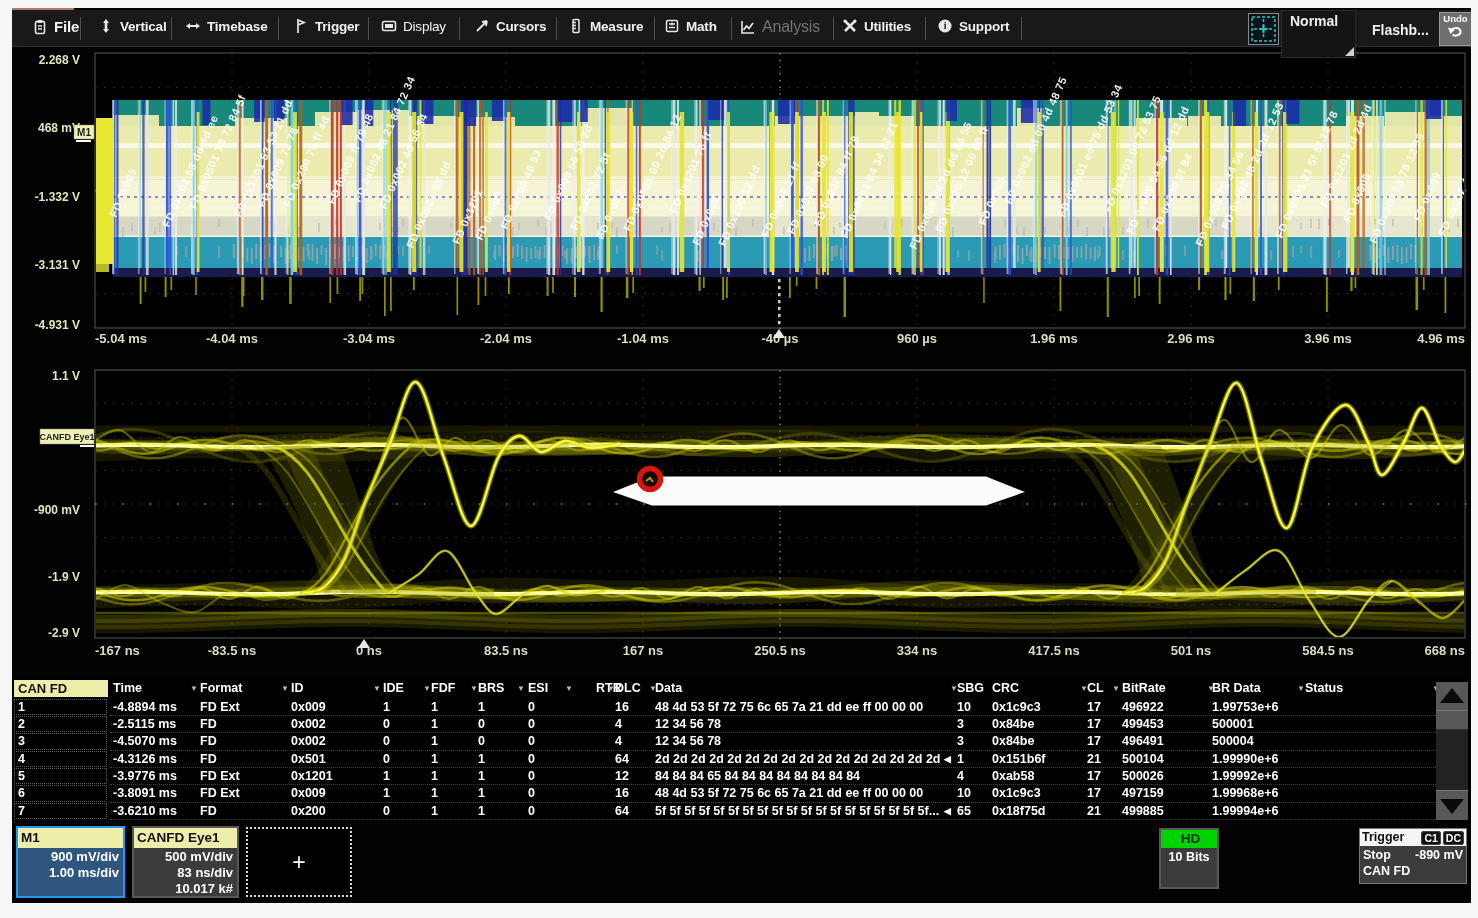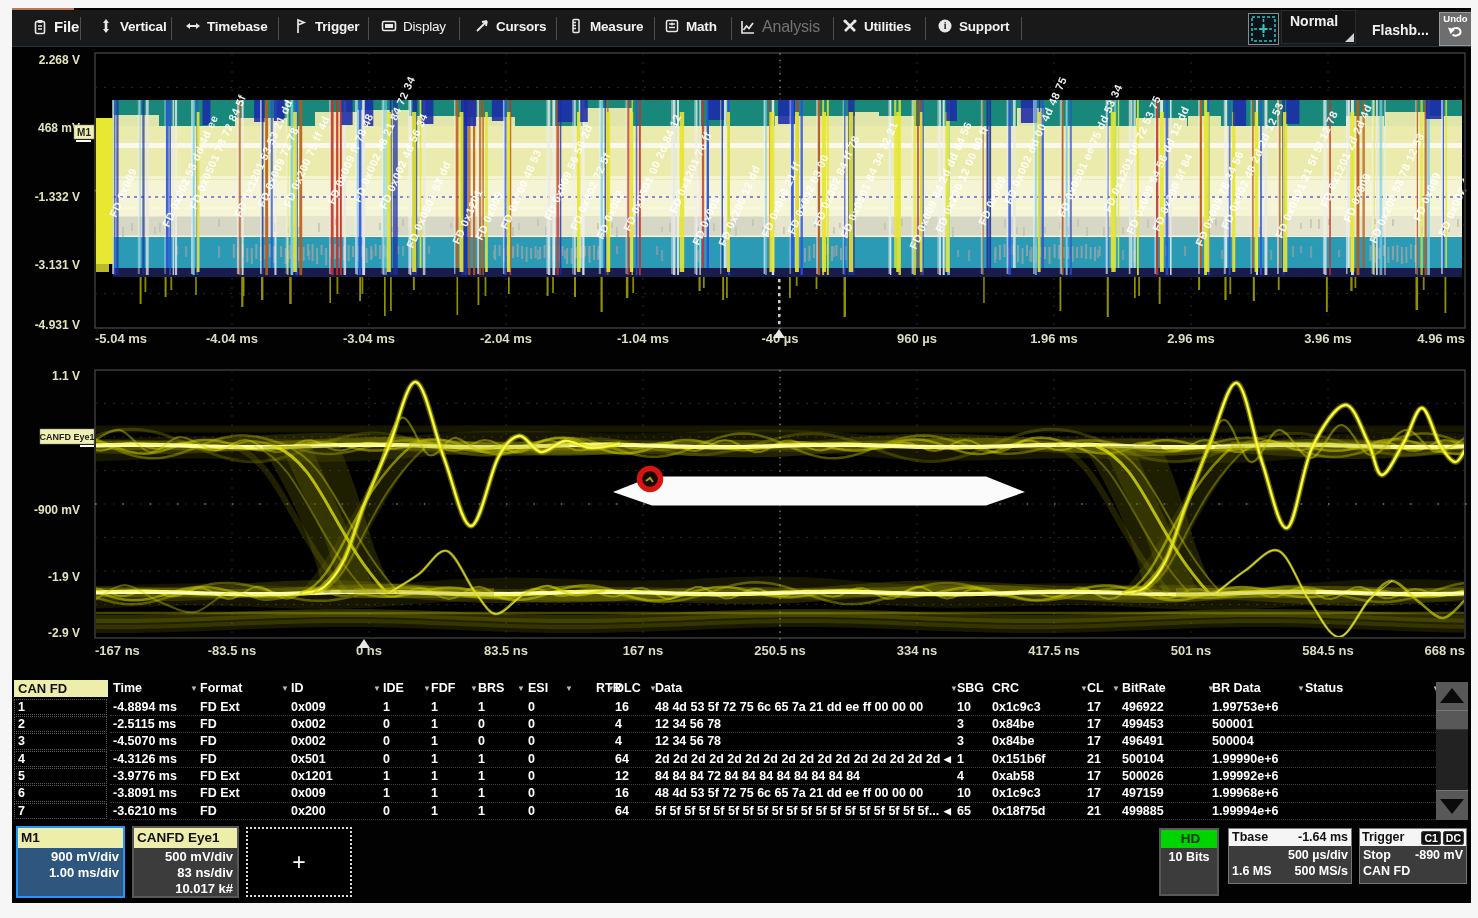--- a/index.html
+++ b/index.html
@@ -986,21 +986,21 @@
       <div style="position:absolute;left:642px;top:7px;width:1px;height:23px;background:#4d4d4d"></div>
       <div style="position:absolute;left:719px;top:7px;width:1px;height:23px;background:#4d4d4d"></div>
       <div style="position:absolute;left:821px;top:7px;width:1px;height:23px;background:#4d4d4d"></div>
       <div style="position:absolute;left:913px;top:7px;width:1px;height:23px;background:#4d4d4d"></div>
       <div style="position:absolute;left:1009px;top:7px;width:1px;height:23px;background:#4d4d4d"></div>
       <div style="position:absolute;left:1236px;top:3px;width:31px;height:32px;background:#0a1418;border:1px solid #8a8a8a"><svg width="29" height="30" viewBox="0 0 29 30">
           <rect x="3" y="3" width="23" height="24" fill="none" stroke="#2fc0c0" stroke-width="1.5" stroke-dasharray="3,2"></rect>
           <path d="M14.5,5 V25 M5,15 H24" stroke="#2fc0c0" stroke-width="1.5" stroke-dasharray="3,2"></path>
           <path d="M14.5,11 V19 M10.5,15 H18.5" stroke="#2fc0c0" stroke-width="2"></path>
         </svg></div>
-      <div style="position:absolute;left:1269px;top:0px;width:75px;height:34px;background:#141414;border:1px solid #2a2a2a">
+      <div style="position:absolute;left:1269px;top:0px;width:75px;height:48px;background:#141414;border:1px solid #2a2a2a">
         <div style="padding:2px 0 0 8px;font-size:14px;font-weight:bold;color:#f0f0f0">Normal</div>
         <div style="position:absolute;right:1px;bottom:1px;width:0;height:0;border-left:9px solid transparent;border-bottom:9px solid #cfcfcf"></div>
       </div>
       <div style="position:absolute;left:1360px;top:12px;width:62px;font-size:14px;font-weight:bold;color:#f0f0f0">Flashb...</div>
       <div style="position:absolute;left:1427px;top:2px;width:33px;height:34px;background:#6e6e6e;border:1px solid #9a9a9a;text-align:center"><div style="font-size:9.5px;font-weight:bold;color:#fff;line-height:11px">Undo</div><svg width="17" height="14" viewBox="0 0 17 14">
           <path d="M4,8 C4,3.5 12,2.5 13.5,7 C14.5,11 8,13 5.5,10.5" fill="none" stroke="#fff" stroke-width="1.9"></path>
           <path d="M1,3.5 L8,5.5 L3.5,10 Z" fill="#fff"></path>
         </svg></div>
     </div>
 <div style="position:absolute;left:0;top:671px;width:1459px;height:142px;background:#000;font-weight:bold;color:#fff;font-size:12.5px">
@@ -1113,21 +1113,21 @@
       <div style="position:absolute;left:419px;top:88.9px;line-height:16px;white-space:nowrap">1</div>
       <div style="position:absolute;left:466px;top:88.9px;line-height:16px;white-space:nowrap">1</div>
       <div style="position:absolute;left:516px;top:88.9px;line-height:16px;white-space:nowrap">0</div>
       <div style="position:absolute;left:561px;top:88.9px;line-height:16px;white-space:nowrap"></div>
       <div style="position:absolute;left:603px;top:88.9px;line-height:16px;white-space:nowrap">12</div>
       <div style="position:absolute;left:945px;top:88.9px;line-height:16px;white-space:nowrap">4</div>
       <div style="position:absolute;left:980px;top:88.9px;line-height:16px;white-space:nowrap">0xab58</div>
       <div style="position:absolute;left:1075px;top:88.9px;line-height:16px;white-space:nowrap">17</div>
       <div style="position:absolute;left:1110px;top:88.9px;line-height:16px;white-space:nowrap">500026</div>
       <div style="position:absolute;left:1200px;top:88.9px;line-height:16px;white-space:nowrap">1.99992e+6</div>
-      <div style="position:absolute;left:643px;top:88.9px;width:287px;line-height:16px;white-space:nowrap;overflow:hidden">84 84 84 72 84 84 84 84 84 84 84 84</div>
+      <div style="position:absolute;left:643px;top:88.9px;width:287px;line-height:16px;white-space:nowrap;overflow:hidden">84 84 84 65 84 84 84 84 84 84 84 84</div>
       <div style="position:absolute;left:98px;top:105.2px;width:1326px;border-top:1px dotted #3f3f3f"></div>
       <div style="position:absolute;left:2px;top:106.2px;width:93px;height:16.4px;border:1px dotted #5a5a5a;line-height:15px;padding-left:3px">6</div>
       <div style="position:absolute;left:101px;top:106.2px;line-height:16px;white-space:nowrap">-3.8091 ms</div>
       <div style="position:absolute;left:188px;top:106.2px;line-height:16px;white-space:nowrap">FD Ext</div>
       <div style="position:absolute;left:279px;top:106.2px;line-height:16px;white-space:nowrap">0x009</div>
       <div style="position:absolute;left:371px;top:106.2px;line-height:16px;white-space:nowrap">1</div>
       <div style="position:absolute;left:419px;top:106.2px;line-height:16px;white-space:nowrap">1</div>
       <div style="position:absolute;left:466px;top:106.2px;line-height:16px;white-space:nowrap">1</div>
       <div style="position:absolute;left:516px;top:106.2px;line-height:16px;white-space:nowrap">0</div>
       <div style="position:absolute;left:561px;top:106.2px;line-height:16px;white-space:nowrap"></div>
@@ -1170,28 +1170,24 @@
     </div>
 <div style="position:absolute;left:4px;top:818px;width:109px;height:72px;border:2px solid #2596f5;background:#2e567e;font-weight:bold;font-size:13px">
       <div style="height:20px;background:#eeeeab;color:#111;padding-left:3px;font-size:13.5px;line-height:20px">M1</div>
       <div style="padding:1px 4px 0 4px;color:#fff;text-align:right;line-height:16px">900 mV/div<br>1.00 ms/div</div>
     </div>
     <div style="position:absolute;left:120px;top:818px;width:107px;height:72px;border:2px solid #585858;background:#3c3c3c;font-weight:bold;font-size:13px">
       <div style="height:20px;background:#eeeeab;color:#111;padding-left:3px;font-size:13.5px;line-height:20px">CANFD Eye1</div>
       <div style="padding:1px 4px 0 4px;color:#fff;text-align:right;line-height:16px">500 mV/div<br>83 ns/div<br>10.017 k#</div>
     </div>
     <div style="position:absolute;left:234px;top:819px;width:106px;height:70px;border:2px dotted #d8d8d8;background:#000;color:#fff;font-size:23px;font-weight:normal;text-align:center;line-height:66px">+</div>
-    <div style="position:absolute;left:1147px;top:820px;width:60px;height:68px;border:2px solid #585858;background:#3c3c3c;font-weight:bold;font-size:13px">
+    <div style="position:absolute;left:1147px;top:820px;width:60px;height:61px;border:2px solid #585858;background:#3c3c3c;font-weight:bold;font-size:13px">
       <div style="height:18px;background:#00d400;color:#031;padding-left:3px;font-size:13.5px;line-height:18px">
         <span style="display:block;text-align:center">HD</span>
       </div>
       <div style="padding:1px 4px 0 4px;color:#fff;text-align:center;line-height:16px">
         <span style="display:block;text-align:center;font-size:12.5px">10 Bits</span>
       </div>
     </div>
-    <div style="position:absolute;left:1216px;top:820px;width:124px;height:56px;border:1px solid #777;background:#3c3c3c;font-weight:bold;font-size:12.5px">
-      <div style="height:17px;background:#f5f5f5;color:#111;padding:0 3px;line-height:17px">Tbase<span style="float:right">-1.64 ms</span></div>
-      <div style="padding:1px 3px 0 3px;color:#fff;text-align:right;line-height:16px">500 µs/div<br><span style="float:left">1.6 MS</span>500 MS/s</div>
-    </div>
     <div style="position:absolute;left:1347px;top:820px;width:108px;height:56px;border:1px solid #777;background:#3c3c3c;font-weight:bold;font-size:12.5px">
       <div style="height:17px;background:#f5f5f5;color:#111;padding:0 2px;line-height:17px">Trigger<span style="float:right;margin-top:1px"><span style="background:#111;color:#fff;border:1px solid #444;border-radius:3px;font-size:10.5px;padding:0 2px;margin-right:2px">C1</span><span style="background:#111;color:#fff;border:1px solid #444;border-radius:3px;font-size:10.5px;padding:0 2px">DC</span></span></div>
       <div style="padding:1px 3px 0 3px;color:#fff;line-height:16px">Stop<span style="float:right">-890 mV</span><br>CAN FD</div>
     </div>
 </div>
 </body></html>

